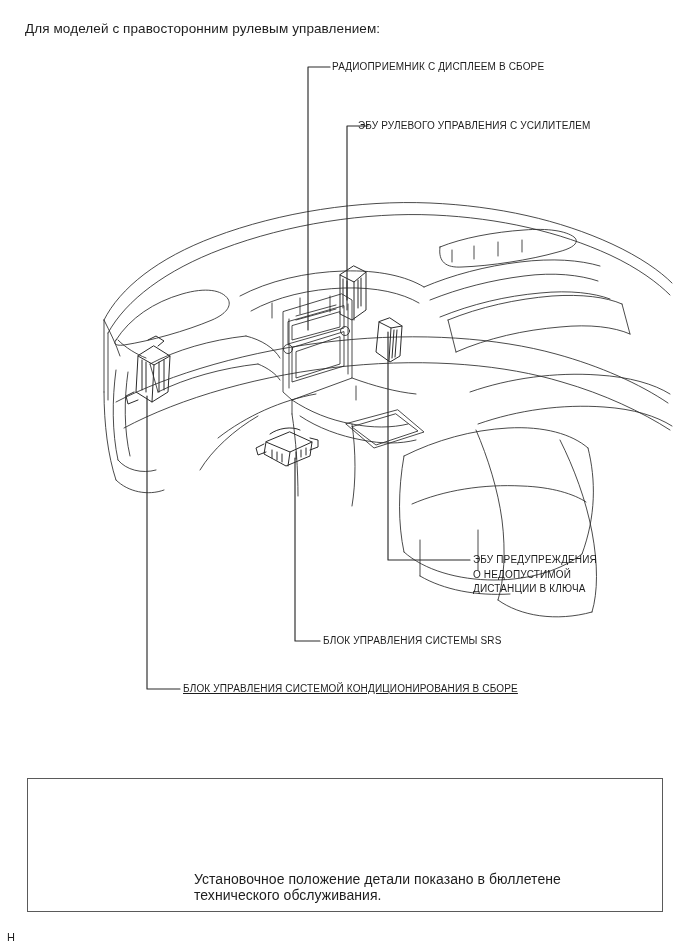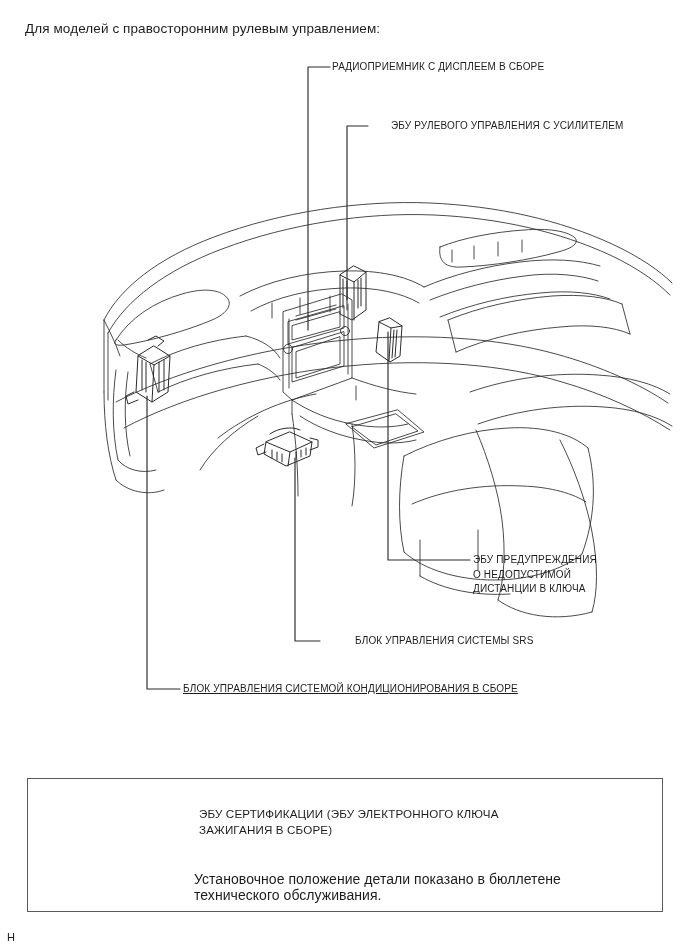--- a/index.html
+++ b/index.html
@@ -293,33 +293,31 @@
         <path d="M136,800 C140,797 146,797 150,799"></path>
       </g>
 
       <path d="M165,822 L196,822" stroke-width="1.15"></path>
 
     </g>
   </svg>
 
   <div class="callout nowrap" style="left:332px; top:60px;">РАДИОПРИЕМНИК С ДИСПЛЕЕМ В СБОРЕ</div>
 
-  <div class="callout nowrap" style="left:391px; top:119px;">ЭБУ РУЛЕВОГО УПРАВЛЕНИЯ С УСИЛИТЕЛЕМ</div>
+  <div class="callout nowrap" style="left:358px; top:119px;">ЭБУ РУЛЕВОГО УПРАВЛЕНИЯ С УСИЛИТЕЛЕМ</div>
 
   <div class="callout" style="left:473px; top:553px;">ЭБУ ПРЕДУПРЕЖДЕНИЯ
 О НЕДОПУСТИМОЙ
 ДИСТАНЦИИ В КЛЮЧА</div>
 
-  <div class="callout nowrap" style="left:323px; top:634px;margin-left:32px;">БЛОК УПРАВЛЕНИЯ СИСТЕМЫ SRS</div>
+  <div class="callout nowrap" style="left:323px; top:634px;">БЛОК УПРАВЛЕНИЯ СИСТЕМЫ SRS</div>
 
   <div class="callout nowrap" style="left:183px; top:682px;text-decoration:underline;">БЛОК УПРАВЛЕНИЯ СИСТЕМОЙ КОНДИЦИОНИРОВАНИЯ В СБОРЕ</div>
 
   <div class="note-box"></div>
 
-  <div class="note-label">ЭБУ СЕРТИФИКАЦИИ (ЭБУ ЭЛЕКТРОННОГО КЛЮЧА
-ЗАЖИГАНИЯ В СБОРЕ)</div>
 
   <div class="note-body">Установочное положение детали показано в бюллетене
 технического обслуживания.</div>
 
   <div class="footer-mark">Н</div>
 
 </div>
 
 </body></html>

